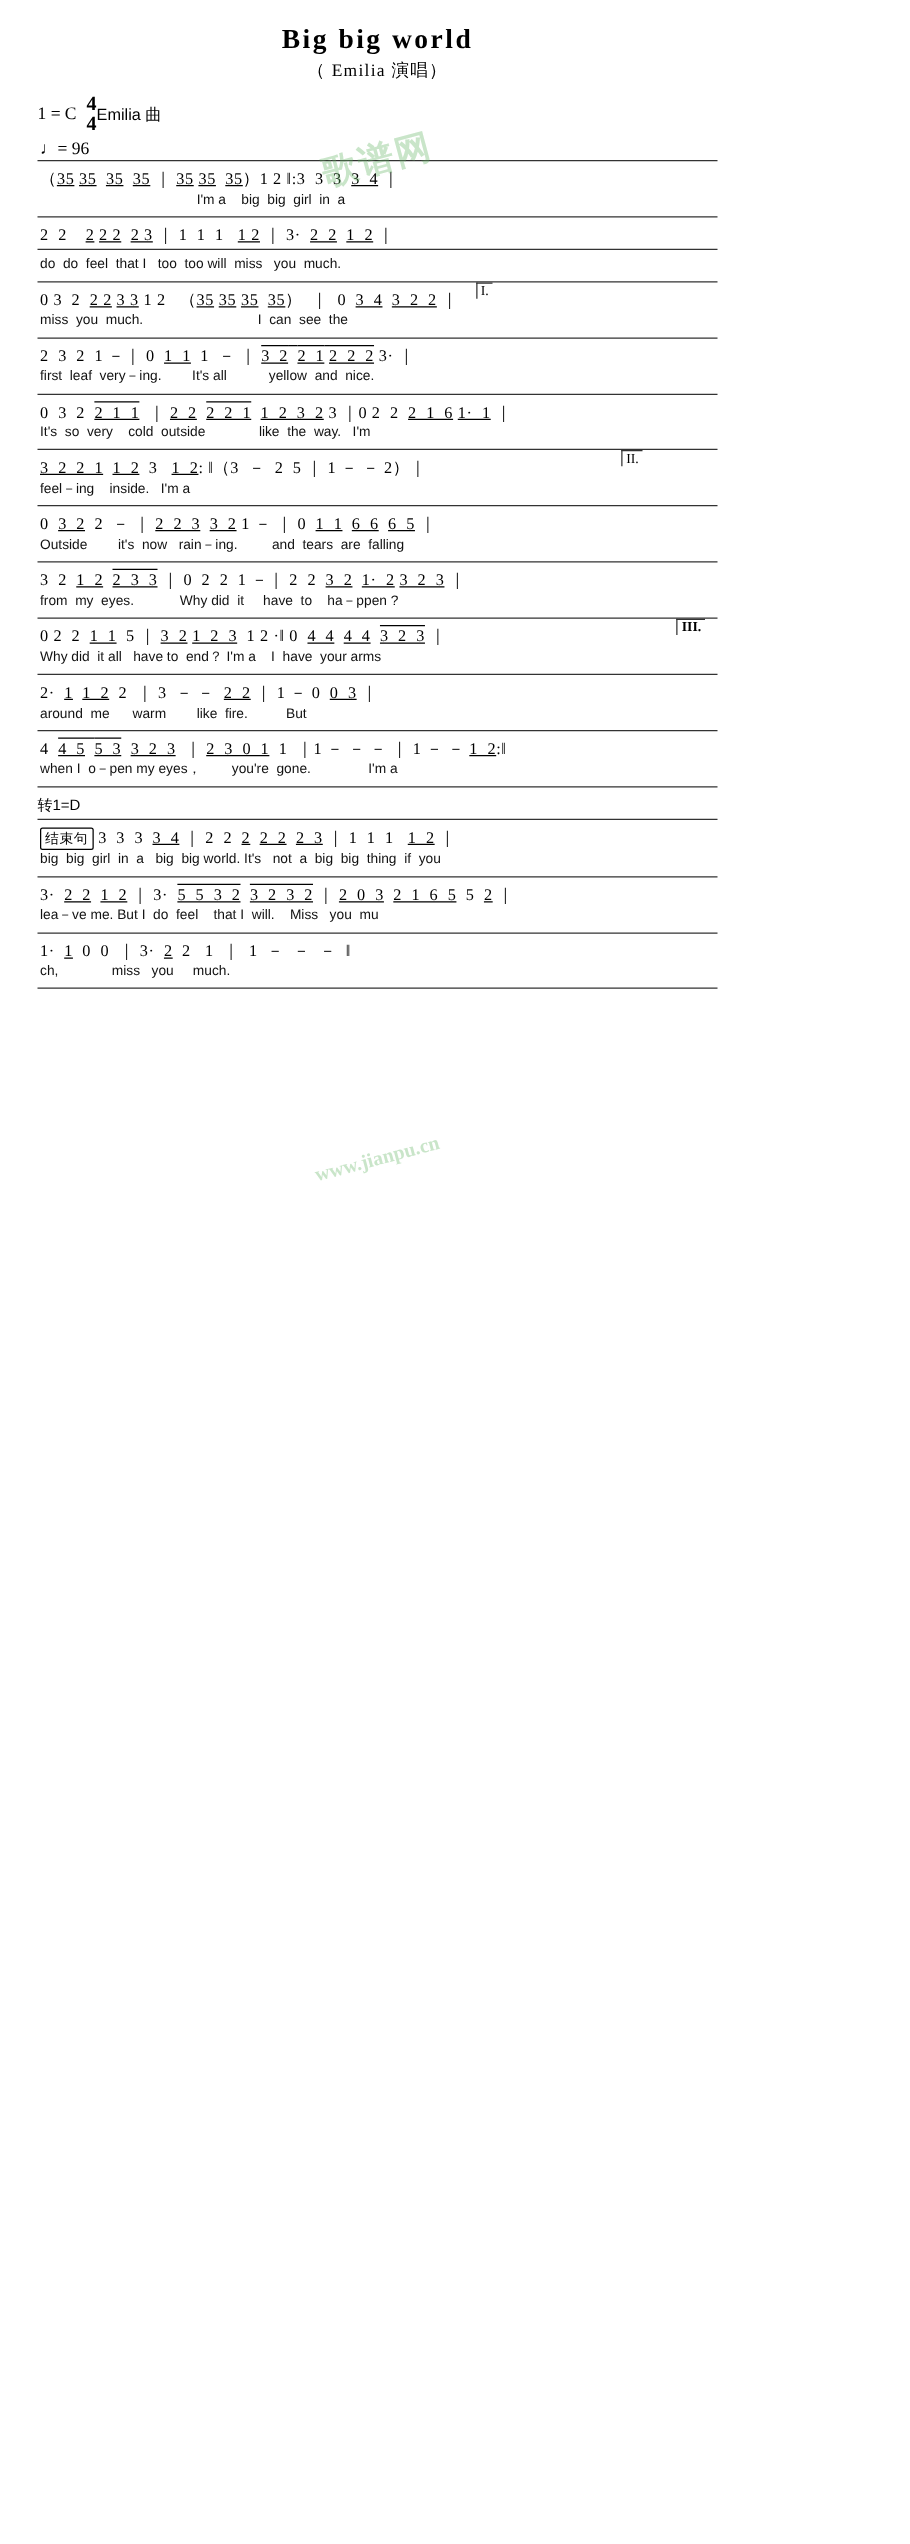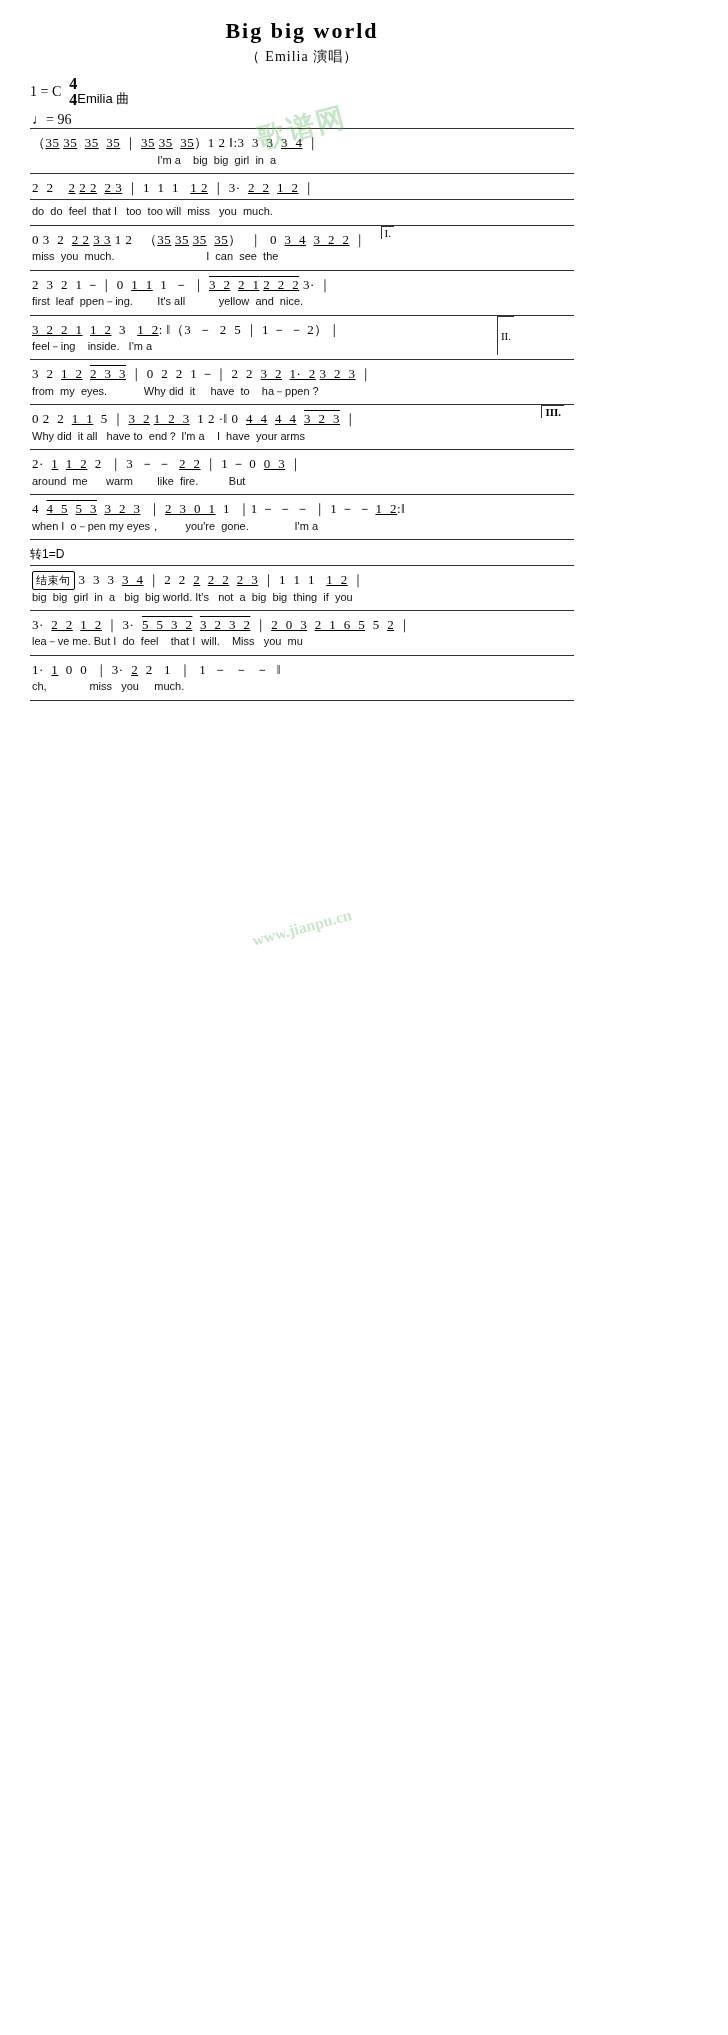--- a/index.html
+++ b/index.html
@@ -24,21 +24,21 @@
       letter-spacing: 2px;
     }
     .subtitle {
       text-align: center;
       font-size: 14px;
       margin-top: 4px;
       letter-spacing: 1px;
     }
     .key-time {
       display: flex;
-      align-items: flex-end;
+      align-items: center;
       margin-top: 10px;
       font-size: 14px;
       position: relative;
     }
     .key-block {
       display: flex;
       align-items: center;
       gap: 4px;
     }
     .time-sig {
@@ -168,30 +168,38 @@
   </div>
 
   <div class="music-row" style="position:relative;">
     <div style="position:absolute;top:0;right:180px;font-size:11px;border-top:1px solid #333;border-left:1px solid #333;padding:0 3px;">I.</div>
     <div class="n-line">0 3  2  <u>2 2</u> <u>3 3</u> 1 2   （<u>35</u> <u>35</u> <u>35</u>  <u>35</u>）  ｜  0  <u>3  4</u>  <u>3  2  2</u> ｜</div>
     <div class="l-line">miss  you  much.                              I  can  see  the</div>
   </div>
 
   <div class="music-row">
     <div class="n-line">2  3  2  1 －｜ 0  <u>1  1</u>  1  － ｜ <span style="text-decoration:overline"><u>3  2</u>  <u>2  1</u> <u>2  2  2</u></span> 3· ｜</div>
-    <div class="l-line">first  leaf  ppen－ing.        It's all           yellow  and  nice.</div>
-  </div>
-
+    <div class="l-line">first  leaf  very－ing.        It's all           yellow  and  nice.</div>
+  </div>
+
+  <div class="music-row">
+    <div class="n-line">0  3  2  <span style="text-decoration:overline"><u>2  1  1</u></span>  ｜ <u>2  2</u>  <span style="text-decoration:overline"><u>2  2  1</u></span>  <u>1  2  3  2</u> 3 ｜0 2  2  <u>2  1  6</u> <u>1·  1</u> ｜</div>
+    <div class="l-line">It's  so  very    cold  outside              like  the  way.   I'm</div>
+  </div>
 
   <div class="music-row" style="position:relative;">
-    <div style="position:absolute;top:0;right:60px;font-size:11px;border-top:1px solid #333;border-left:1px solid #333;padding:13px 3px;">II.</div>
+    <div style="position:absolute;top:0;right:60px;font-size:11px;border-top:1px solid #333;border-left:1px solid #333;padding:0 3px;">II.</div>
     <div class="n-line"><u>3  2  2  1</u>  <u>1  2</u>  3   <u>1  2</u>: ‖（3  －  2  5 ｜ 1 － － 2）｜</div>
     <div class="l-line">feel－ing    inside.   I'm a</div>
   </div>
 
+  <div class="music-row">
+    <div class="n-line">0  <u>3  2</u>  2  － ｜ <u>2  2  3</u>  <u>3  2</u> 1 － ｜ 0  <u>1  1</u>  <u>6  6</u>  <u>6  5</u> ｜</div>
+    <div class="l-line">Outside        it's  now   rain－ing.         and  tears  are  falling</div>
+  </div>
 
   <div class="music-row">
     <div class="n-line">3  2  <u>1  2</u>  <span style="text-decoration:overline"><u>2  3  3</u></span> ｜ 0  2  2  1 －｜ 2  2  <u>3  2</u>  <u>1·  2</u> <u>3  2  3</u> ｜</div>
     <div class="l-line">from  my  eyes.            Why did  it     have  to    ha－ppen ?</div>
   </div>
 
   <div class="music-row" style="position:relative;">
     <div style="position:absolute;top:0;right:10px;font-size:11px;border-top:1px solid #333;border-left:1px solid #333;padding:0 3px;font-weight:bold;">III.</div>
     <div class="n-line">0 2  2  <u>1  1</u>  5 ｜ <u>3  2</u> <u>1  2  3</u>  1 2 ·‖ 0  <u>4  4</u>  <u>4  4</u>  <span style="text-decoration:overline"><u>3  2  3</u></span> ｜</div>
     <div class="l-line">Why did  it all   have to  end？ I'm a    I  have  your arms</div>

